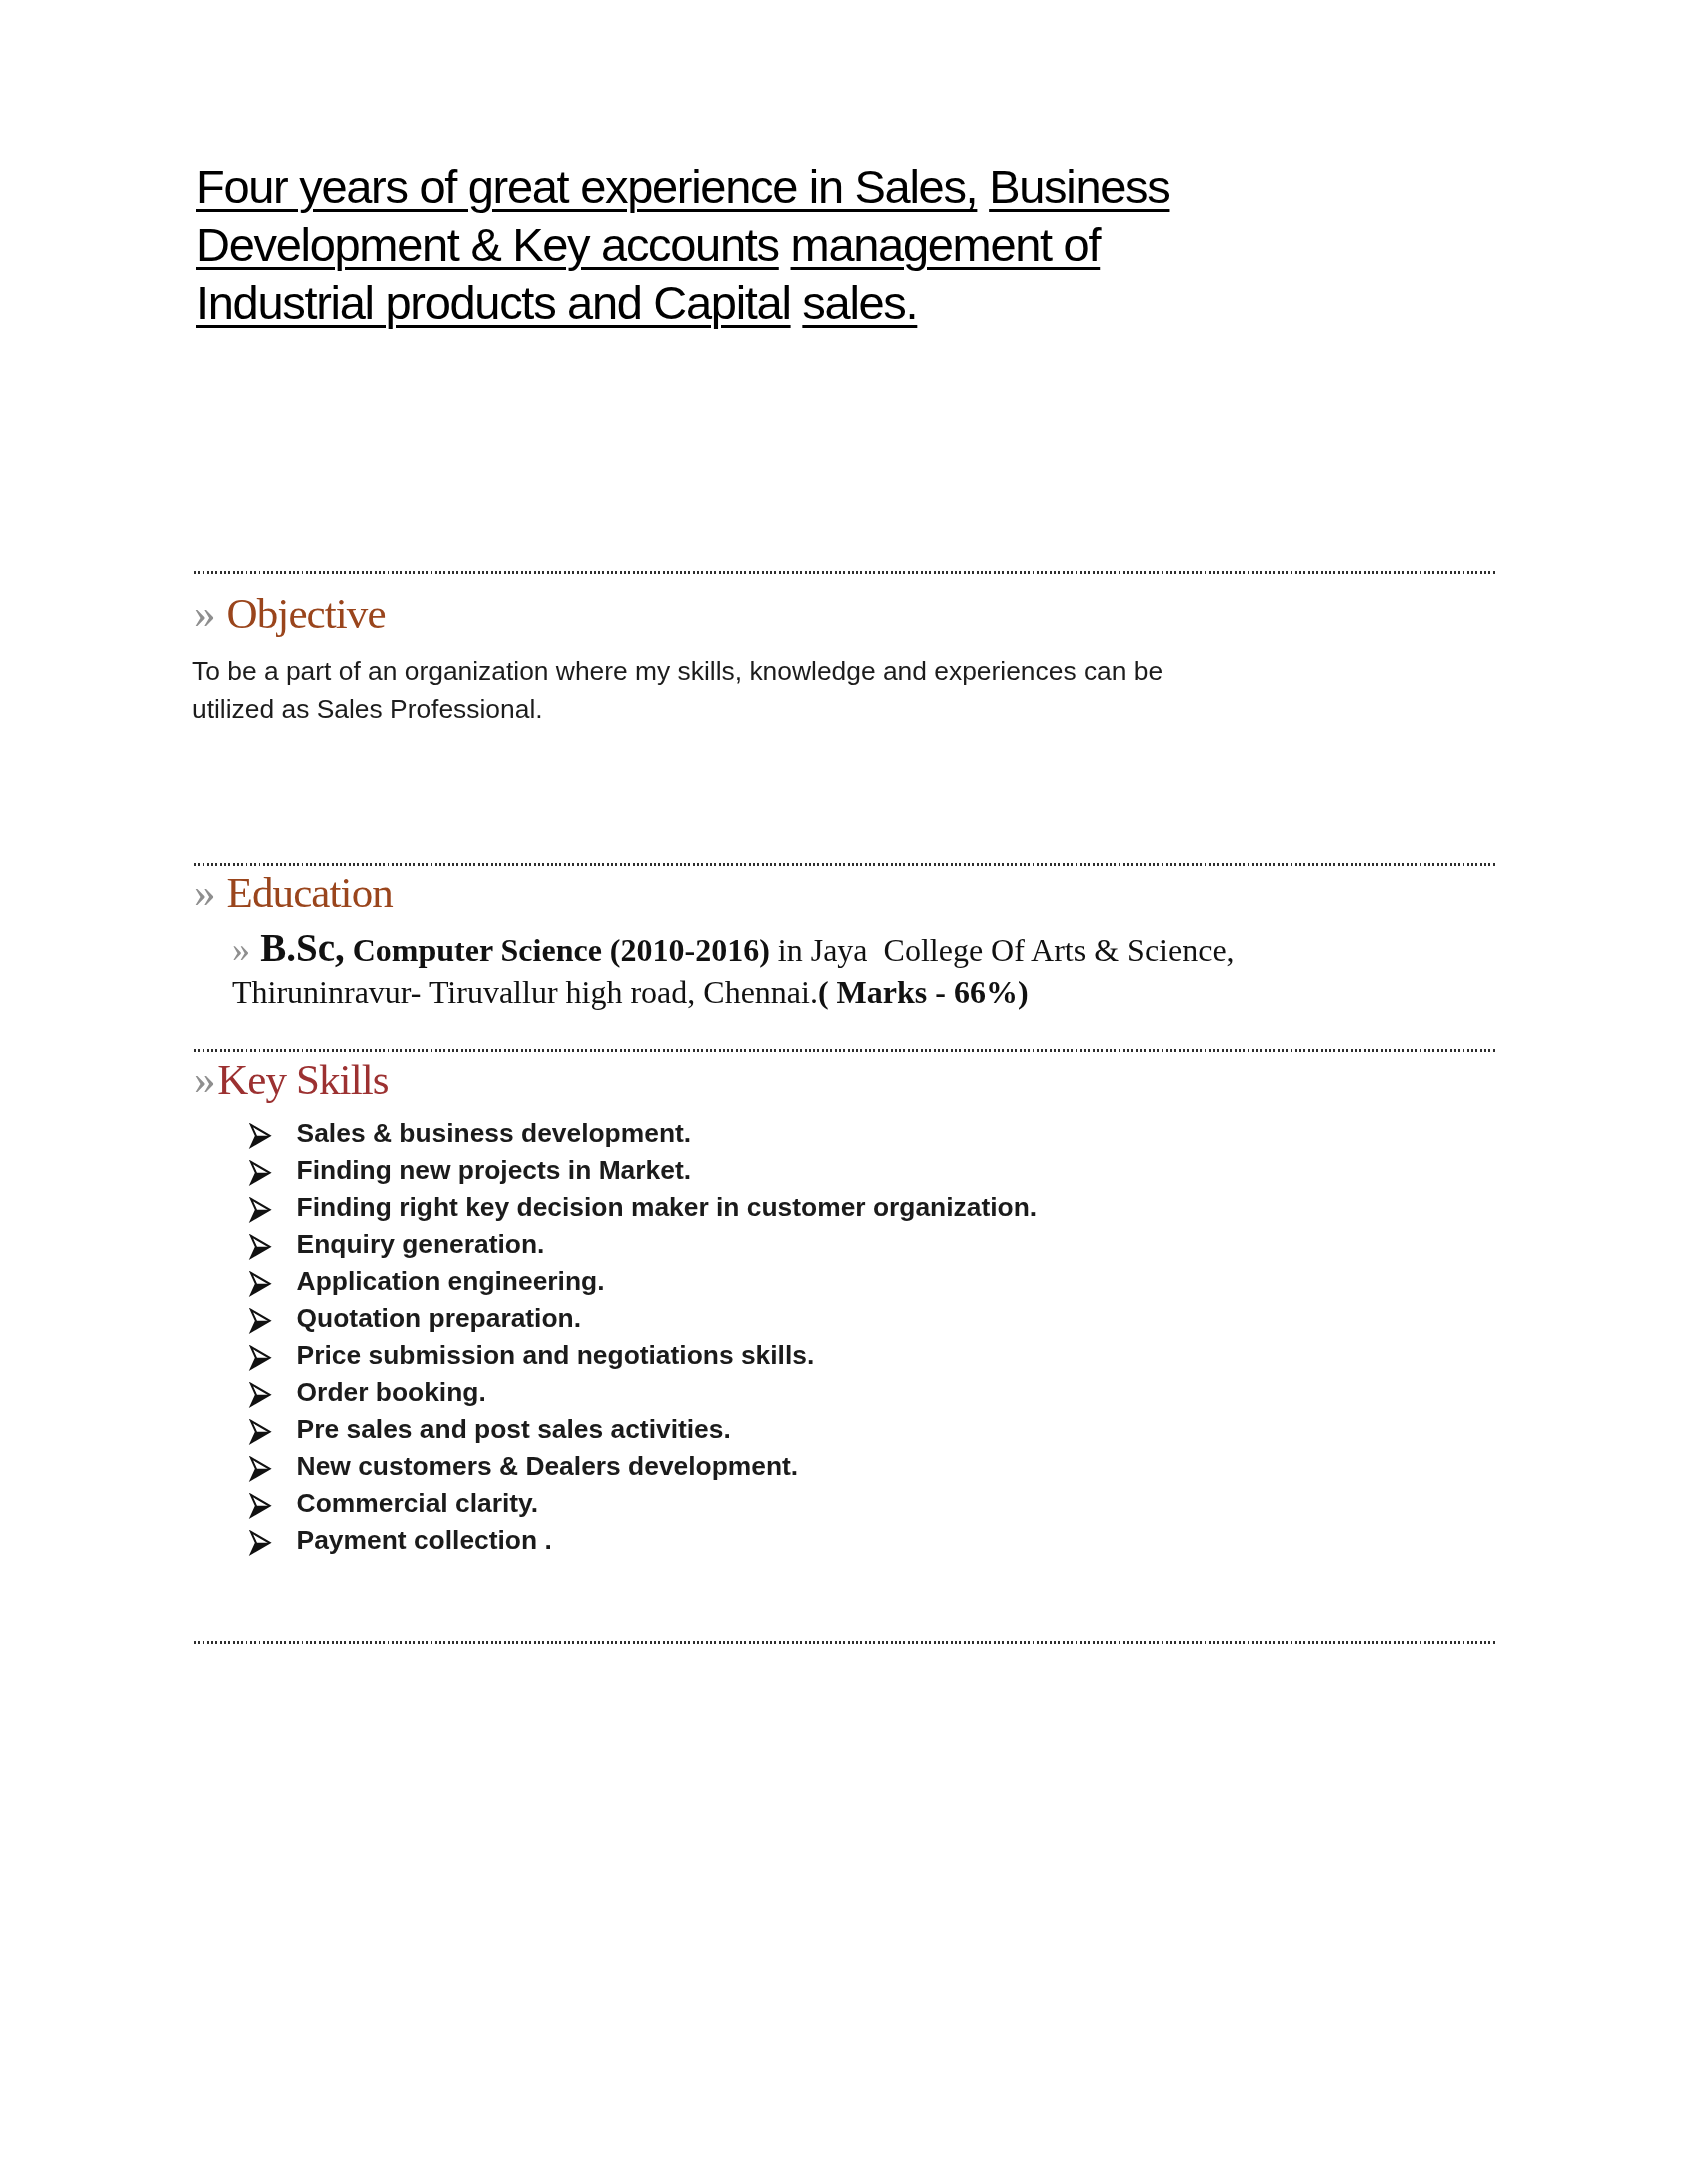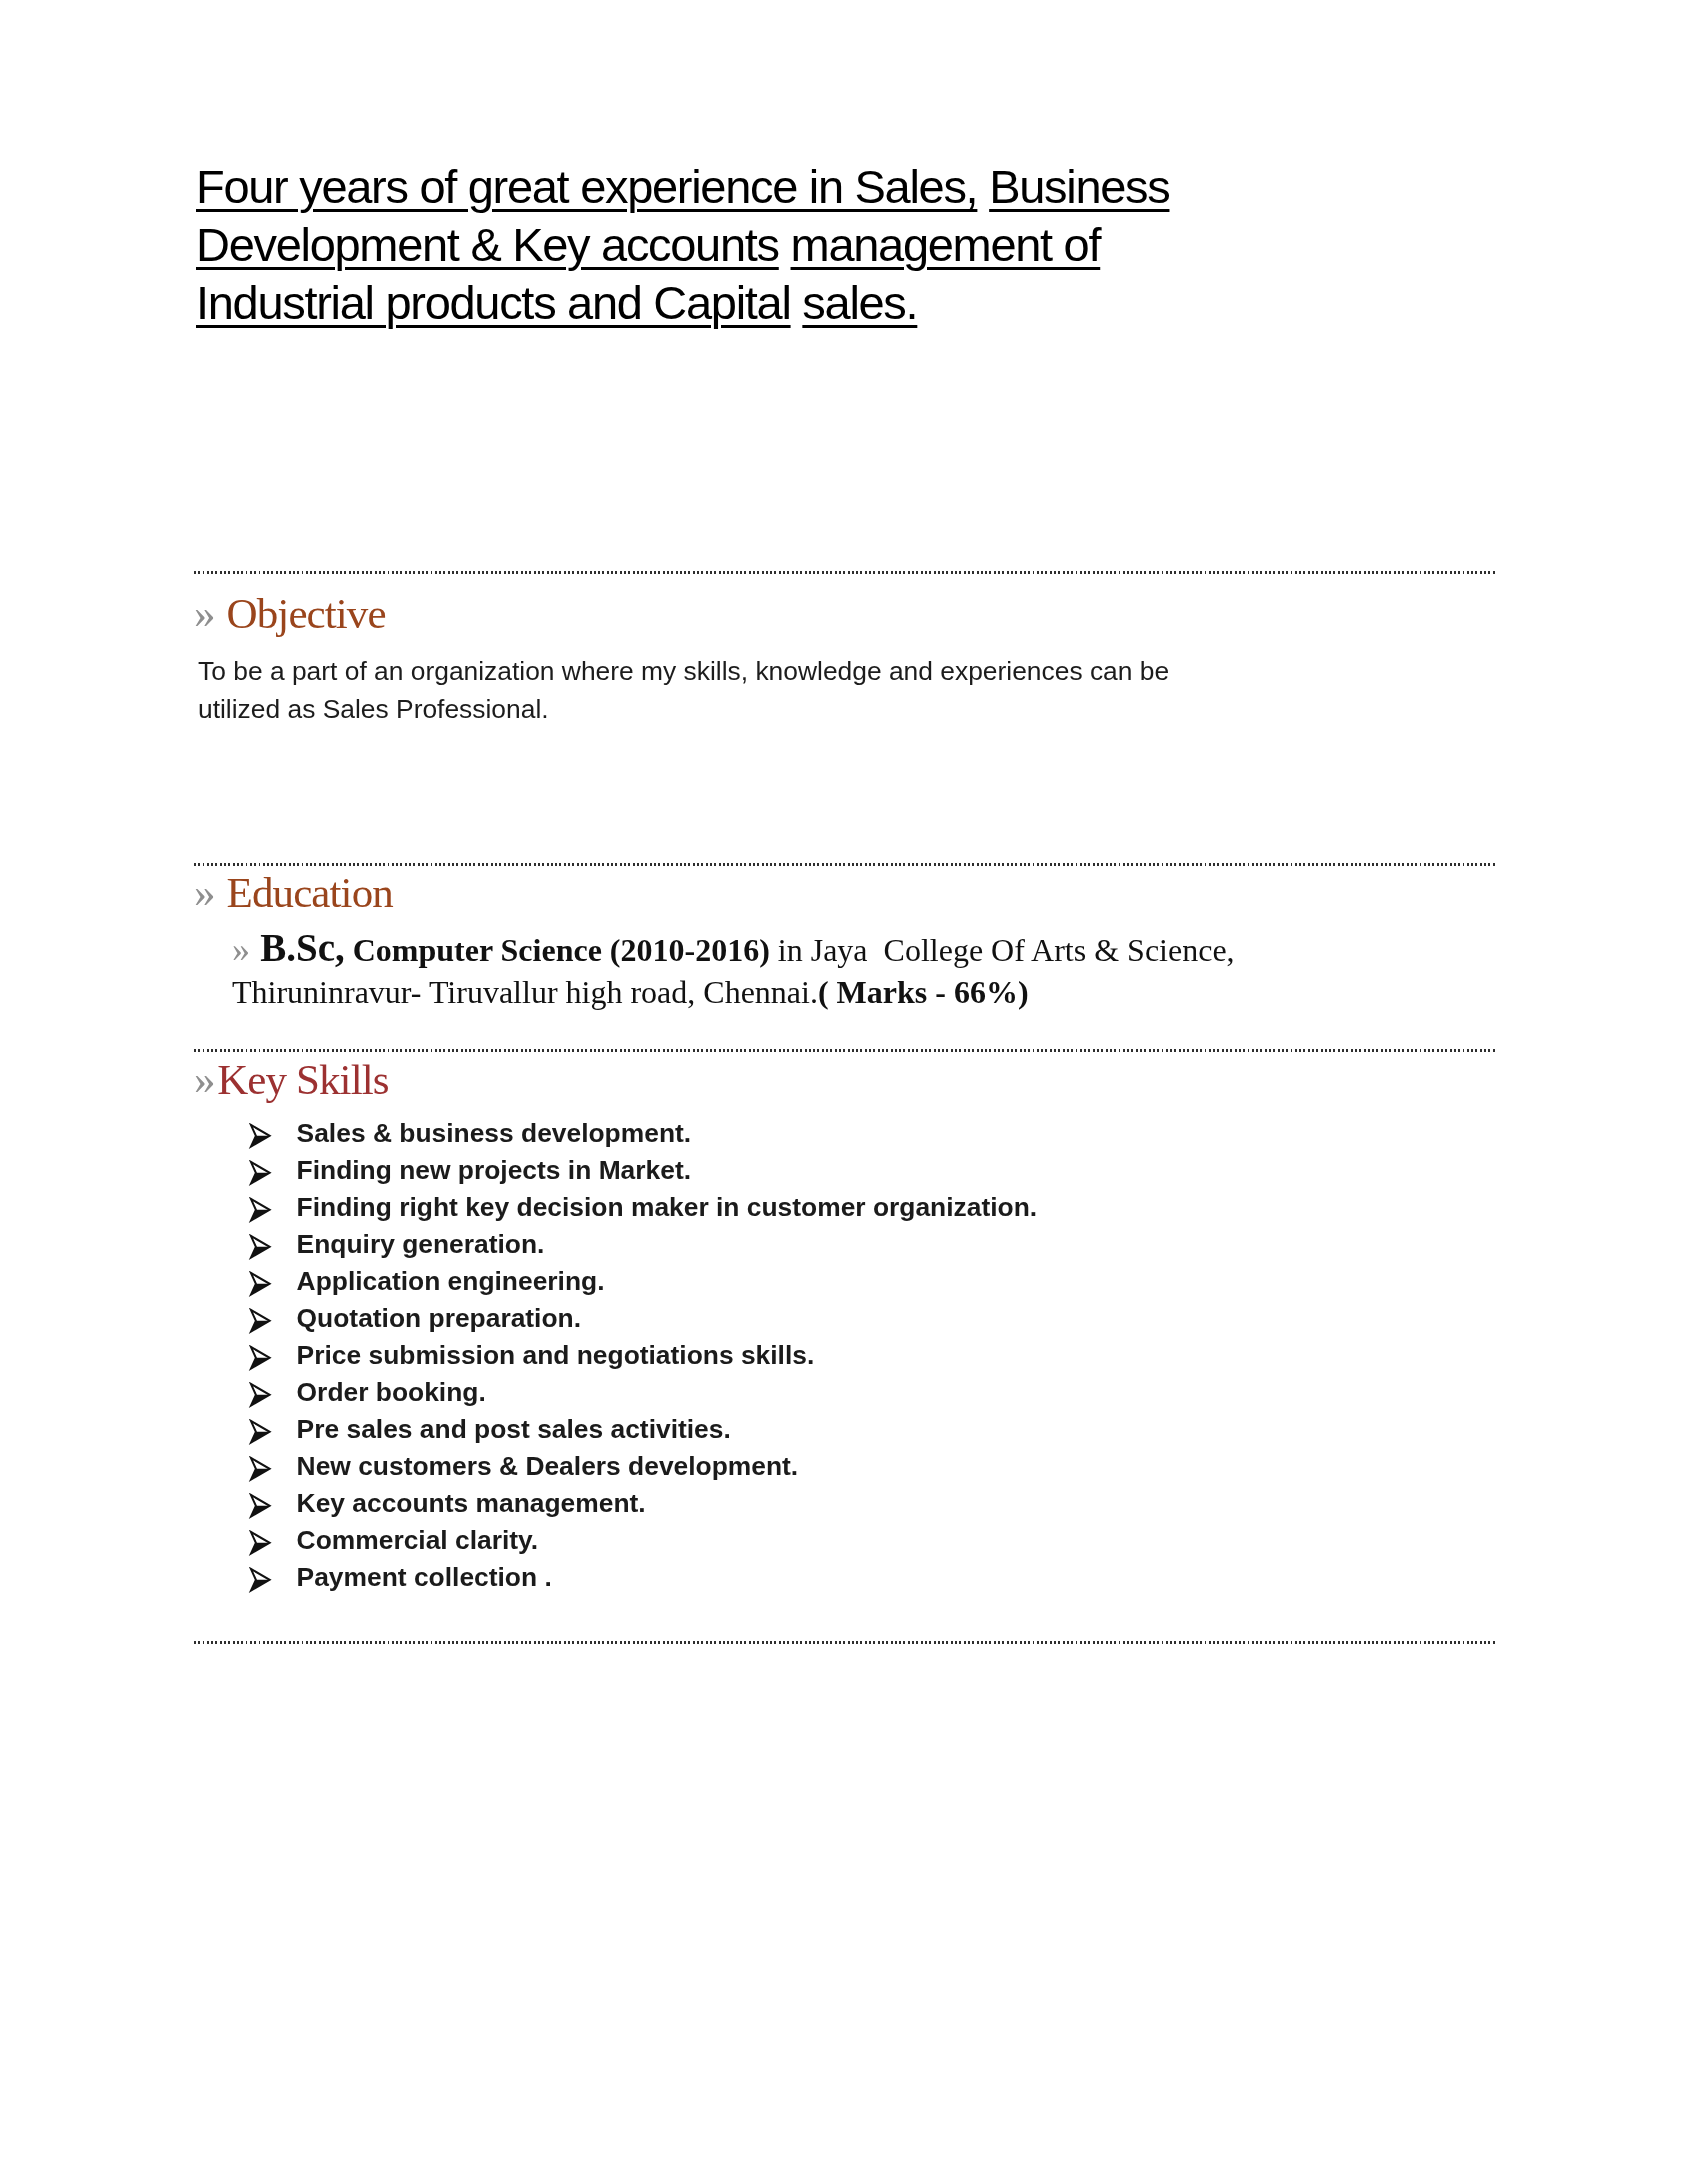--- a/index.html
+++ b/index.html
@@ -56,21 +56,21 @@
   .section-heading .chev{color:#8f8f8f;}
   .section-heading .chev.spaced{margin-right:12px;}
   .section-heading .chev.tight{margin-right:2.6px;}
   #objective-heading{top:589px;color:#9a451c;}
   #education-heading{top:868px;color:#9a451c;}
   #keyskills-heading{top:1055px;color:#9c3131;}
 
   
   .objective-text{
     position:absolute;
-    left:198px;
+    left:192px;
     top:652px;
     font-size:26.4px;
     line-height:38px;
     color:#1c1c1c;
   }
 
   
   .edu-entry{
     position:absolute;
     left:232px;
@@ -243,29 +243,20 @@
         </span>
         <span class="txt">New customers &amp; Dealers development.</span>
       </li>
     <li>
         <span class="bullet">
           <svg width="25.6" height="25.6" viewBox="0 0 26 26">
             <path d="M4 2 L23 13 L4 24 L9 13 Z" fill="#ffffff" stroke="#111111" stroke-width="2" stroke-linejoin="miter"></path>
             <path d="M4 24 L9 13 L23 13 Z" fill="#111111"></path>
           </svg>
         </span>
-        <span class="txt">Key accounts management.</span>
-      </li>
-    <li>
-        <span class="bullet">
-          <svg width="25.6" height="25.6" viewBox="0 0 26 26">
-            <path d="M4 2 L23 13 L4 24 L9 13 Z" fill="#ffffff" stroke="#111111" stroke-width="2" stroke-linejoin="miter"></path>
-            <path d="M4 24 L9 13 L23 13 Z" fill="#111111"></path>
-          </svg>
-        </span>
         <span class="txt">Commercial clarity.</span>
       </li>
     <li>
         <span class="bullet">
           <svg width="25.6" height="25.6" viewBox="0 0 26 26">
             <path d="M4 2 L23 13 L4 24 L9 13 Z" fill="#ffffff" stroke="#111111" stroke-width="2" stroke-linejoin="miter"></path>
             <path d="M4 24 L9 13 L23 13 Z" fill="#111111"></path>
           </svg>
         </span>
         <span class="txt">Payment collection .</span>

